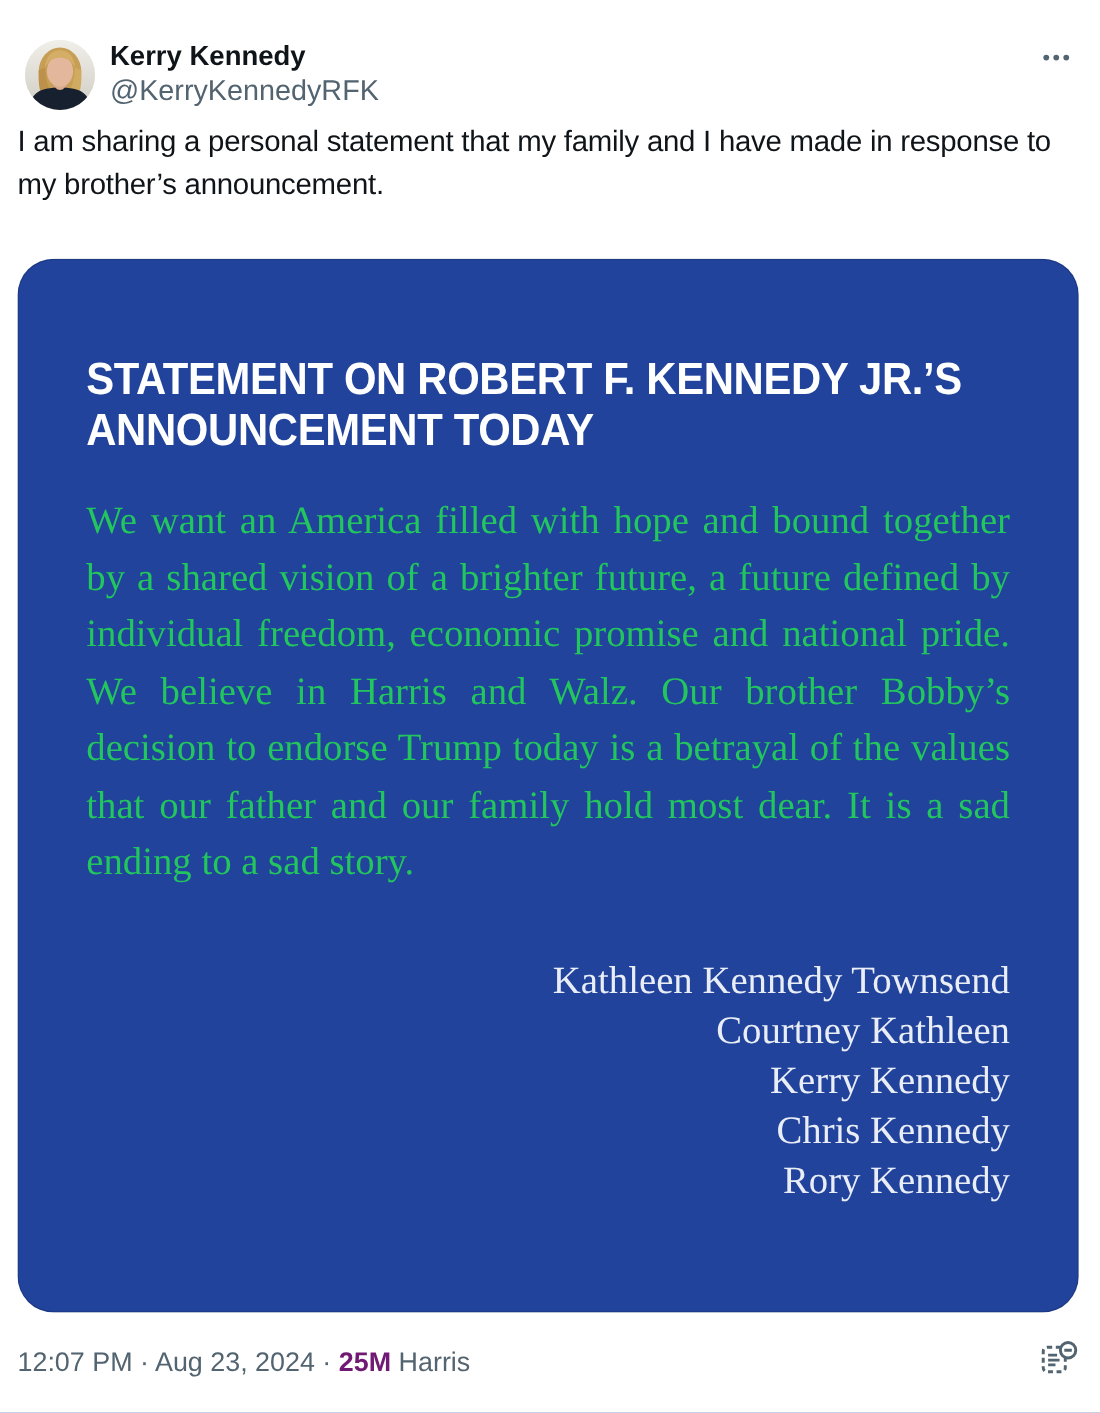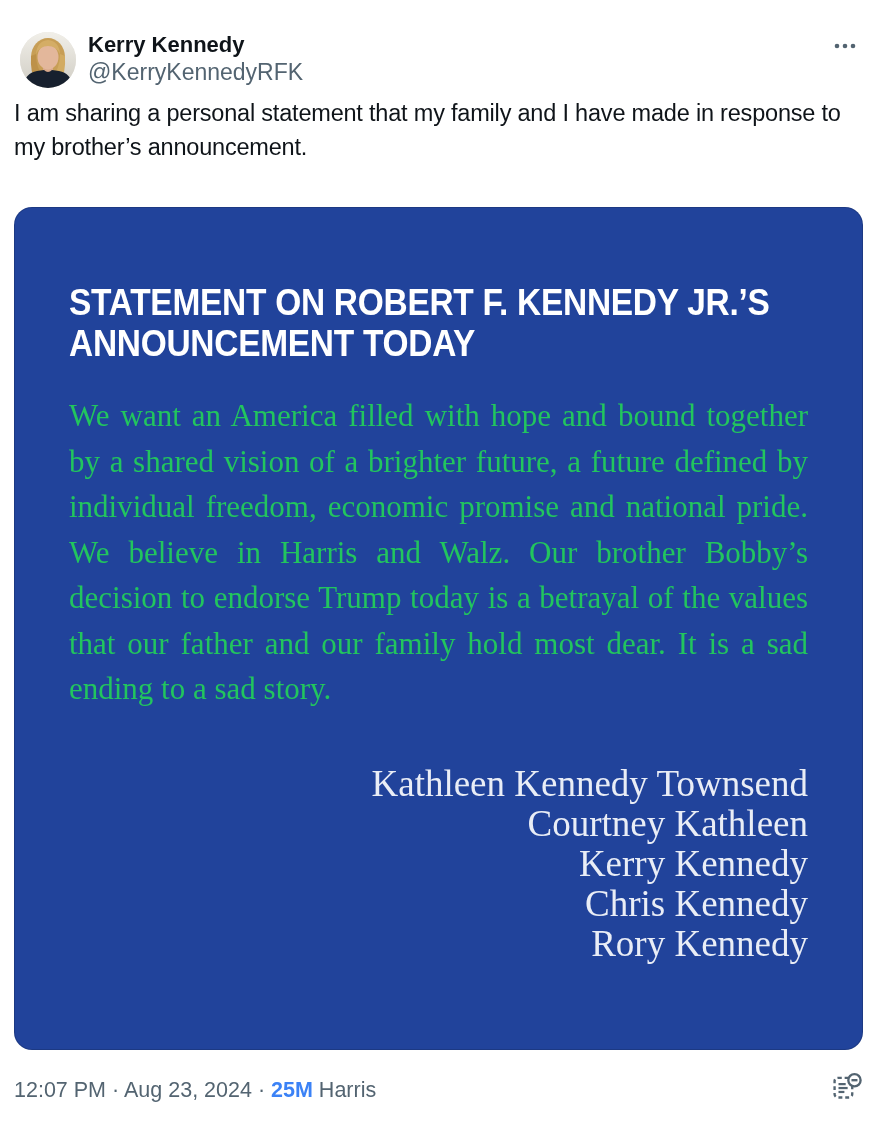--- a/index.html
+++ b/index.html
@@ -38,21 +38,21 @@
     font-size: 23.5px; line-height: 34px; color: #0f1419;
     letter-spacing: -0.2px;
   }
 
   
   .statement-card {
     position: absolute; left: 14px; top: 207px;
     width: 849px; height: 843px;
     background: #21439b;
     border: 1px solid rgba(0,0,0,0.15);
-    border-radius: 18px;
+    border-radius: 29px;
     padding: 0 54px;
     overflow: hidden;
     cursor: pointer;
   }
   .statement-heading {
     margin-top: 74px;
     font-weight: 700;
     font-size: 36px;
     line-height: 41px;
     color: #ffffff;
@@ -69,32 +69,32 @@
     font-family: "Liberation Serif", serif;
     font-size: 31px;
     line-height: 45.5px;
     color: #22c55e;
     text-align: justify;
   }
   .signatures {
     margin-top: 52px;
     text-align: right;
     font-family: "Liberation Serif", serif;
-    font-size: 37px;
+    font-size: 31px;
     line-height: 40px;
     color: #e9edf6;
   }
 
   
   .post-meta {
     position: absolute; left: 14px; top: 1077px;
     font-size: 21.5px; line-height: 26px; color: #536471;
     cursor: pointer;
   }
-  .post-meta .views-count { font-weight: 700; color: #3b82f6; }
+  .post-meta .views-count { font-weight: 700; color: #701a75; }
   .note-btn {
     position: absolute; right: 14px; top: 1068px;
     width: 38px; height: 38px;
     background: none; border: none; cursor: pointer;
     display: flex; align-items: center; justify-content: center;
   }
 </style>
 </head>
 <body>
 

